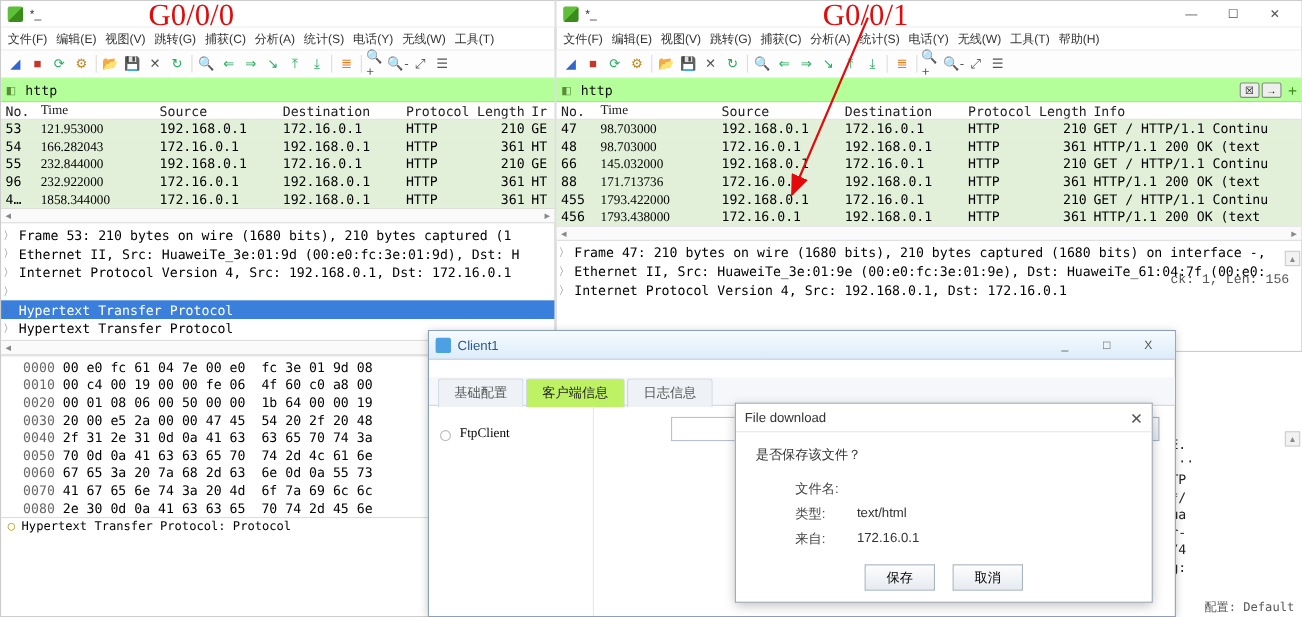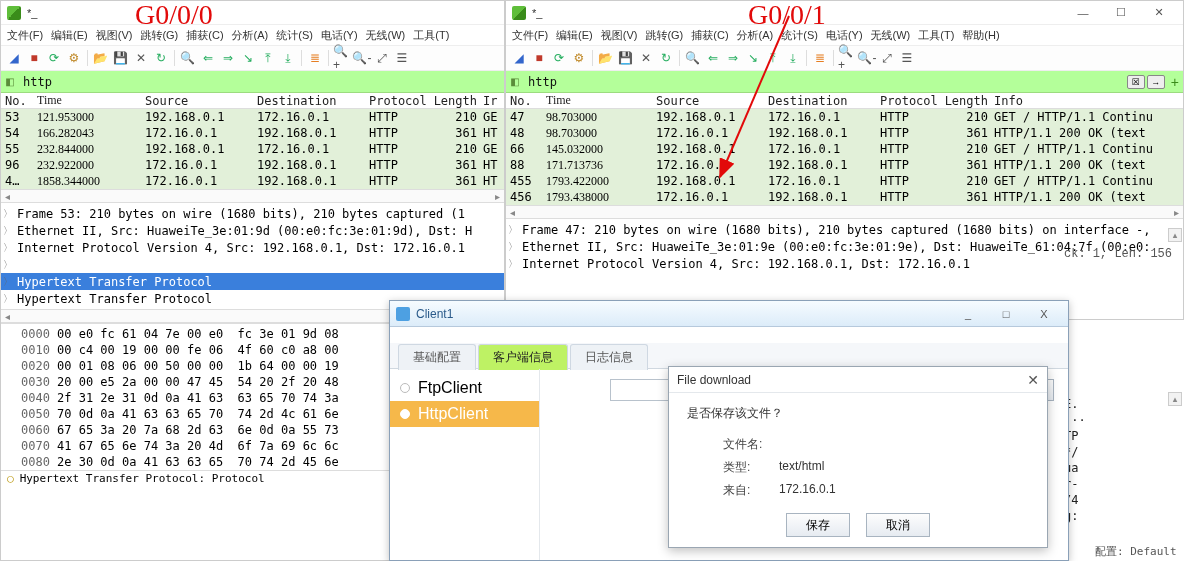--- a/index.html
+++ b/index.html
@@ -43,21 +43,21 @@
   .arrow { position:absolute; width:260px; height:210px; pointer-events:none; }
   .client-win { position:absolute; left:389px; top:300px; width:680px; height:261px; background:#fff; border:1px solid #8aa0b8; box-shadow:0 2px 8px rgba(0,0,0,.25); display:flex; flex-direction:column;}
   .client-title { height:26px; background:linear-gradient(#f6fbff,#dcecf9); display:flex; align-items:center; padding:3px 6px; border-bottom:1px solid #b6c9dc;}
   .client-title .ico { width:14px; height:14px; background:#4da0e2; border-radius:2px; margin-right:6px;}
   .client-title .txt { color:#2a5a8a; font-size:12px; flex:1;}
   .client-tabs { height:26px; display:flex; gap:2px; align-items:center; padding:2px 8px 0; background:#f5f7fa; border-bottom:1px solid #d0d8e0;margin-top:16px;}
   .client-tab { padding:4px 14px; border:1px solid #cfd8e2; border-bottom:none; background:#eef2f6; font-size:12px; color:#555; border-radius:3px 3px 0 0;}
   .client-tab.active { background:#bef264; color:#222;}
   .client-body { flex:1; display:flex; }
   .client-side { width:150px; border-right:1px solid #e4e8ec; padding:6px 0;}
-  .client-side-item { display:flex; align-items:center; height:26px; padding:0 10px; gap:8px; font-size:16px;}
+  .client-side-item { display:flex; align-items:flex-end; height:26px; padding:0 10px; gap:8px; font-size:12px;font-family:Liberation Serif, serif;}
   .client-side-item .dot { width:10px; height:10px; border-radius:50%; border:1px solid #bbb;}
   .client-side-item.active { background:#f6b84a; color:#fff;}
   .client-side-item.active .dot { background:#fff; border-color:#fff;}
   .client-main { flex:1; position:relative; padding:10px 14px;}
   .client-row { display:flex; align-items:center; gap:8px; }
   .client-url-lbl { width:48px; font-size:12px; color:#444; visibility:hidden;}
   .client-url { flex:1; height:22px; border:1px solid #b8c2cc; padding:0 6px;}
   .client-get { width:54px; height:22px; border:1px solid #a8b4c0; background:linear-gradient(#fdfdfd,#e6ebf1); font-size:12px; color:#333;}
   .dialog { position:absolute; left:128px; top:-3px; width:380px; height:182px; background:#fff; border:1px solid #9aa6b2; box-shadow:0 3px 10px rgba(0,0,0,.25);}
   .dlg-title { height:26px; display:flex; align-items:center; padding:0 8px; font-size:12px; color:#333; border-bottom:1px solid #e4e8ec;}
@@ -389,24 +389,20 @@
     <div class="client-tab">基础配置</div>
     <div class="client-tab active">客户端信息</div>
     <div class="client-tab">日志信息</div>
   </div>
   <div class="client-body">
     <div class="client-side">
       <div class="client-side-item">
         <div class="dot"></div>
         <span>FtpClient</span>
       </div>
-      <div class="client-side-item active">
-        <div class="dot"></div>
-        <span>HttpClient</span>
-      </div>
     </div>
     <div class="client-main">
       <div class="client-row">
         <span class="client-url-lbl">URL</span>
         <input class="client-url" style="">
         <button class="client-get">获取</button>
       </div>
 
       <div class="dialog">
         <div class="dlg-title">

